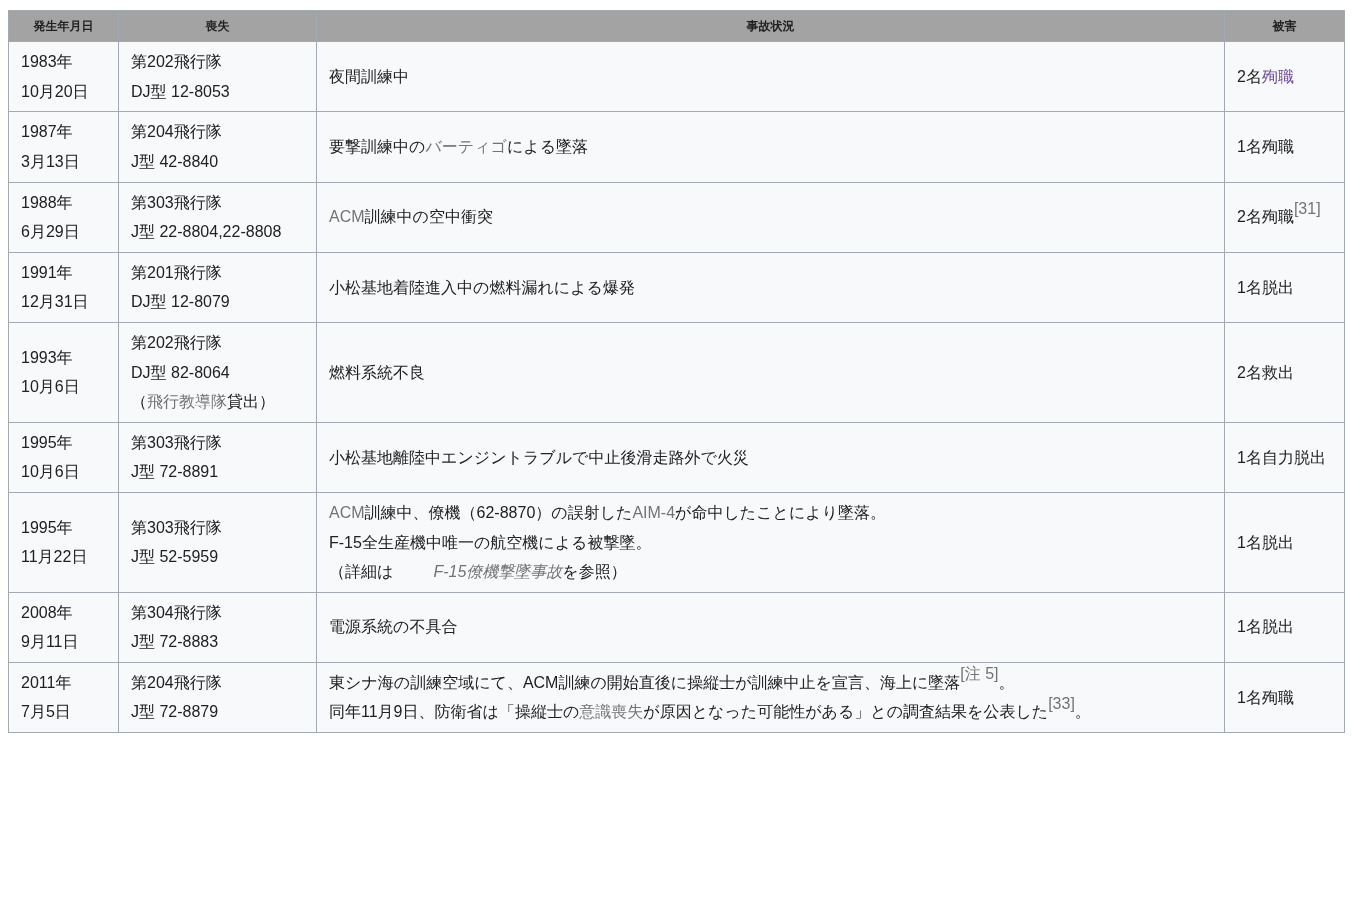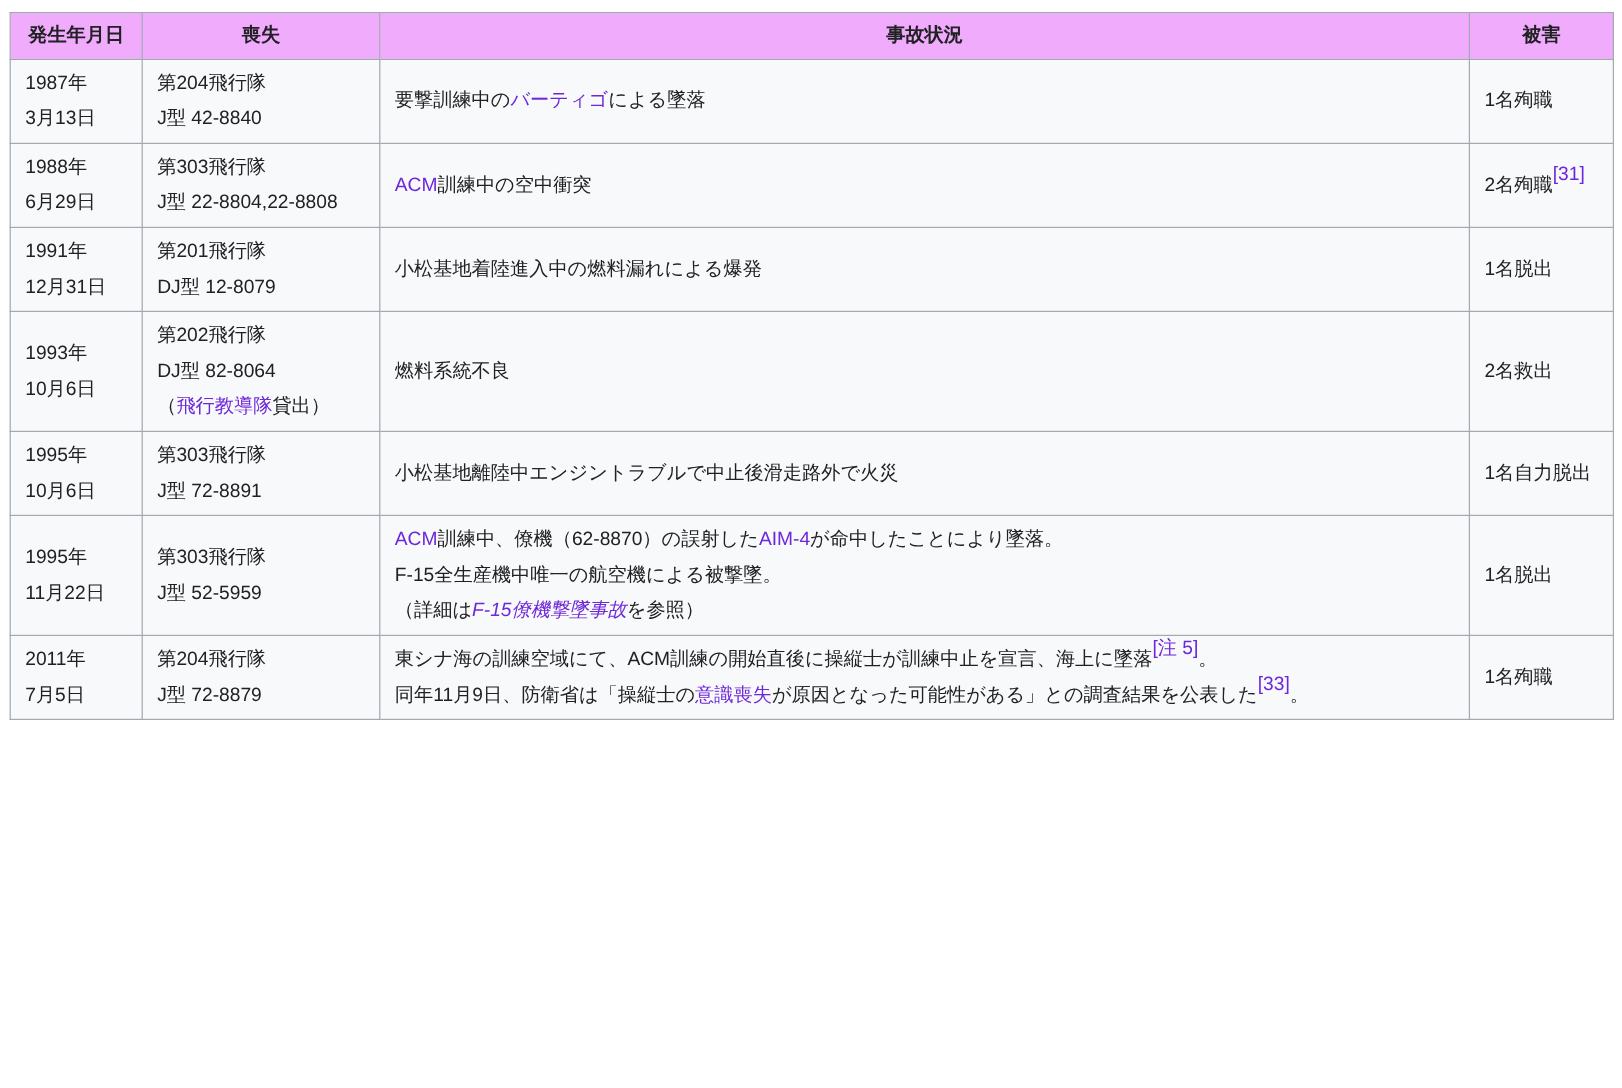--- a/index.html
+++ b/index.html
@@ -20,41 +20,41 @@
     font-size: 16px;
   }
   table.wikitable th,
   table.wikitable td {
     border: 1px solid #a2a9b1;
     vertical-align: middle;
     line-height: 1.85;
     word-break: break-word;
   }
   table.wikitable th {
-    background: #f0abfc;
+    background: #a3a3a3;
     font-weight: bold;
     text-align: center;
     padding: 4px 10px;
-    font-size: 16px;
+    font-size: 12px;
   }
   table.wikitable td {
     text-align: left;
     padding: 5px 12px;
   }
   col.c-date { width: 110px; }
   col.c-loss { width: 198px; }
   col.c-situation { width: 908px; }
   col.c-damage { width: 120px; }
   a {
-    color: #6d28d9;
+    color: #737373;
     text-decoration: none;
     cursor: pointer;
   }
   a.visited { color: #6b4ba1; }
-  a.italic { font-style: italic; }
+  a.italic { font-style: italic; margin-left: 40px; }
   sup {
     font-size: 16px;
     line-height: 0;
     vertical-align: baseline;
     position: relative;
     top: -0.55em;
   }
 </style>
 </head>
 <body>
@@ -69,20 +69,26 @@
     </colgroup>
     <thead>
       <tr>
         <th>発生年月日</th>
         <th>喪失</th>
         <th>事故状況</th>
         <th>被害</th>
       </tr>
     </thead>
     <tbody id="table-body">
+        <tr>
+          <td><span>1983年</span><br><span>10月20日</span></td>
+          <td><span>第202飛行隊</span><br><span>DJ型 12-8053</span></td>
+          <td><span>夜間訓練中</span></td>
+          <td><span>2名</span><a class="visited">殉職</a></td>
+        </tr>
         <tr>
           <td><span>1987年</span><br><span>3月13日</span></td>
           <td><span>第204飛行隊</span><br><span>J型 42-8840</span></td>
           <td><span>要撃訓練中の</span><a>バーティゴ</a><span>による墜落</span></td>
           <td><span>1名殉職</span></td>
         </tr>
         <tr>
           <td><span>1988年</span><br><span>6月29日</span></td>
           <td><span>第303飛行隊</span><br><span>J型 22-8804,22-8808</span></td>
           <td><a>ACM</a><span>訓練中の空中衝突</span></td>
@@ -106,20 +112,26 @@
           <td><span>小松基地離陸中エンジントラブルで中止後滑走路外で火災</span></td>
           <td><span>1名自力脱出</span></td>
         </tr>
         <tr>
           <td><span>1995年</span><br><span>11月22日</span></td>
           <td><span>第303飛行隊</span><br><span>J型 52-5959</span></td>
           <td><a>ACM</a><span>訓練中、僚機（62-8870）の誤射した</span><a>AIM-4</a><span>が命中したことにより墜落。</span><br><span>F-15全生産機中唯一の航空機による被撃墜。</span><br><span>（詳細は</span><a class="italic">F-15僚機撃墜事故</a><span>を参照）</span></td>
           <td><span>1名脱出</span></td>
         </tr>
         <tr>
+          <td><span>2008年</span><br><span>9月11日</span></td>
+          <td><span>第304飛行隊</span><br><span>J型 72-8883</span></td>
+          <td><span>電源系統の不具合</span></td>
+          <td><span>1名脱出</span></td>
+        </tr>
+        <tr>
           <td><span>2011年</span><br><span>7月5日</span></td>
           <td><span>第204飛行隊</span><br><span>J型 72-8879</span></td>
           <td><span>東シナ海の訓練空域にて、ACM訓練の開始直後に操縦士が訓練中止を宣言、海上に墜落</span><sup><a>[注 5]</a></sup><span>。</span><br><span>同年11月9日、防衛省は「操縦士の</span><a>意識喪失</a><span>が原因となった可能性がある」との調査結果を公表した</span><sup><a>[33]</a></sup><span>。</span></td>
           <td><span>1名殉職</span></td>
         </tr>
       </tbody>
   </table>
 </div>
 
 </body></html>

